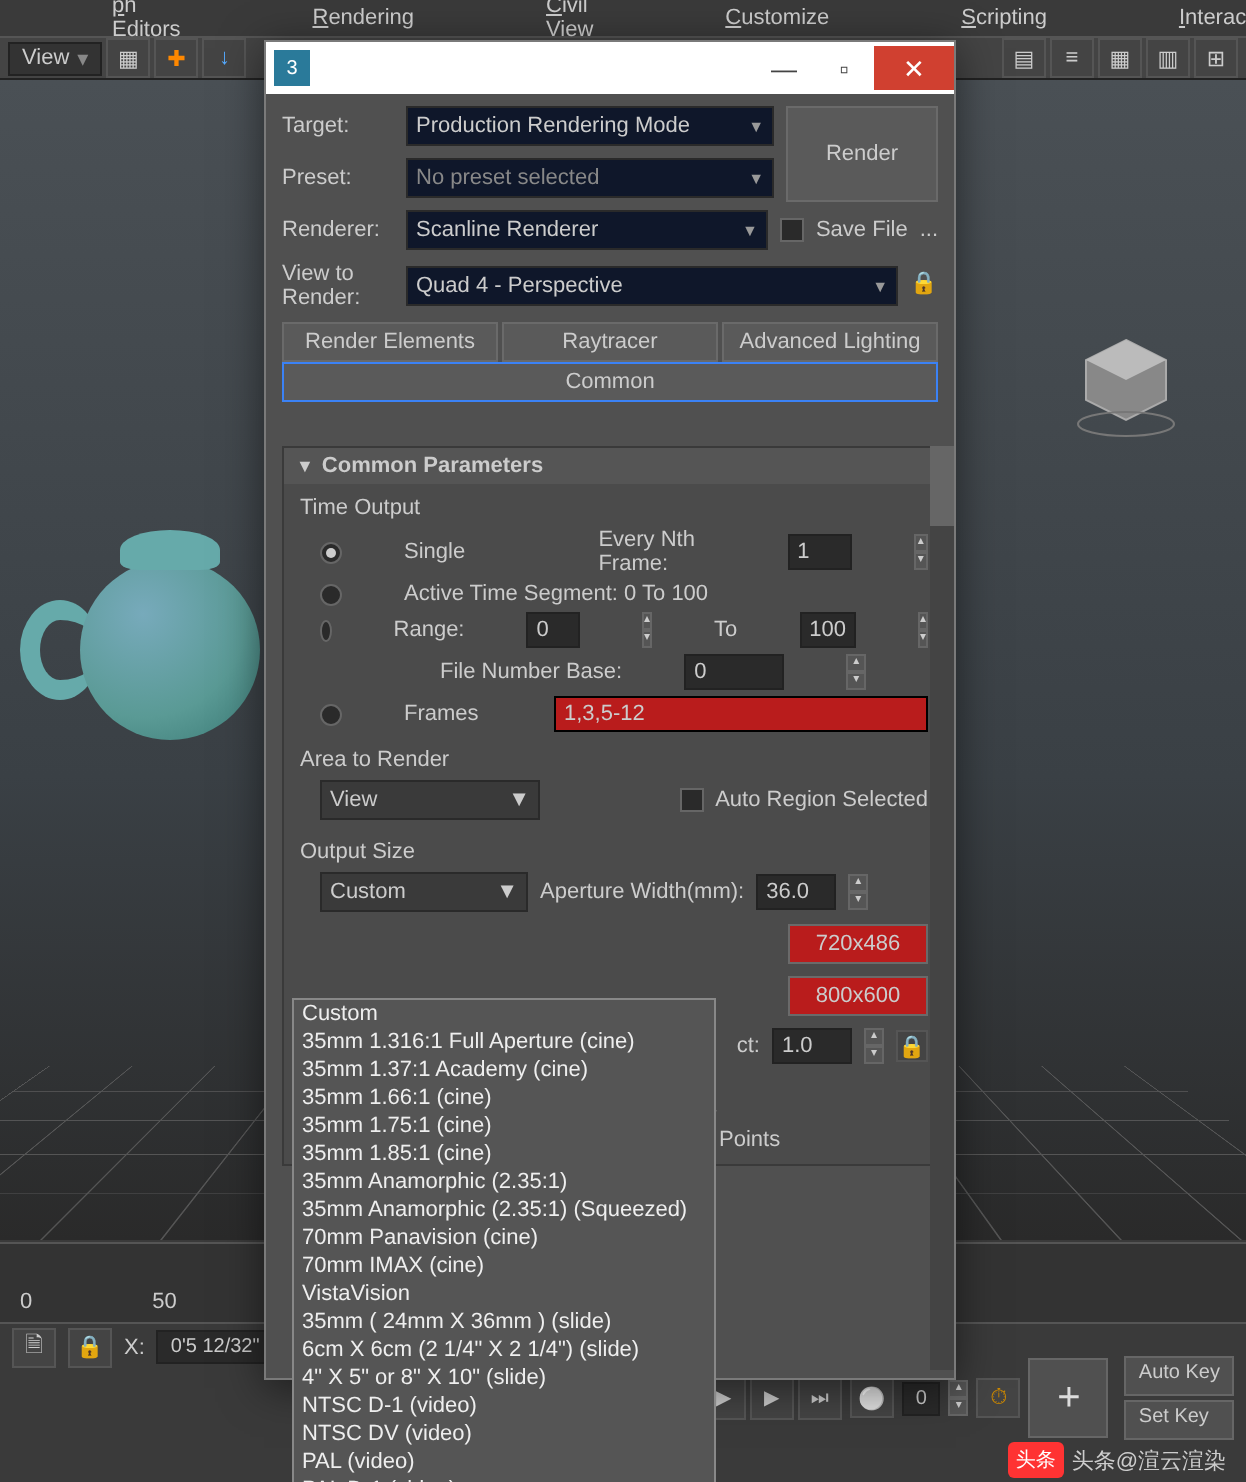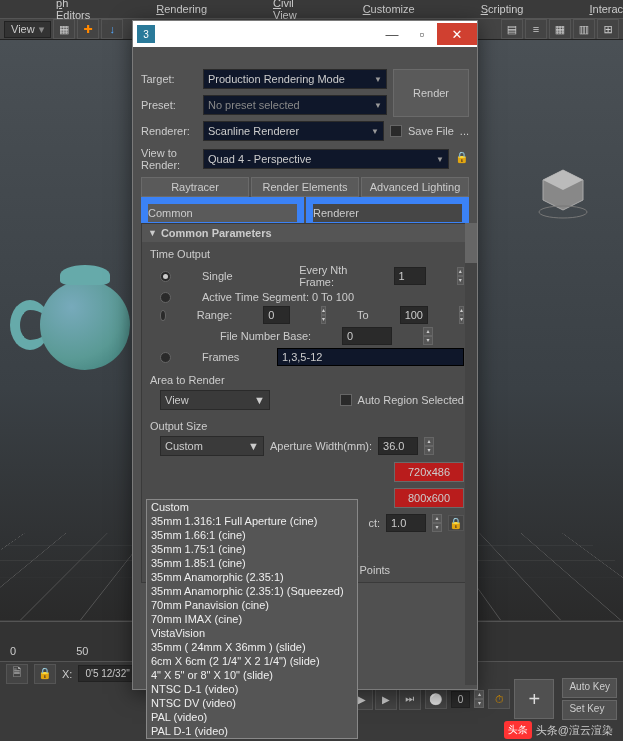--- a/index.html
+++ b/index.html
@@ -34,48 +34,48 @@
 
 .dialog { position:absolute; left:132px; top:20px; width:346px; height:670px; background:#505050; border:1px solid #7a7a7a; box-shadow:0 4px 20px rgba(0,0,0,.5); display:flex; flex-direction:column; }
 .titlebar { height:26px; background:#fff; display:flex; align-items:center; padding-left:4px; }
 .titlebar .ticon { width:18px; height:18px; background:#2a7a9a; margin-right:6px; display:flex; align-items:center; justify-content:center; color:#fff; font-size:10px; }
 .titlebar .ttext { color:#444; font-size:12px; }
 .winbtns { margin-left:auto; display:flex; }
 .winbtn { width:30px; height:22px; display:flex; align-items:center; justify-content:center; color:#444; font-size:13px; }
 .winbtn.min { background:#fff; }
 .winbtn.max { background:#fff; }
 .winbtn.close { background:#d04030; color:#fff; width:40px; }
-.body { flex:1; padding:22px 8px; overflow:hidden; position:relative; }
+.body { flex:1; padding:6px 8px; overflow:hidden; position:relative; }
 .row { display:flex; align-items:center; margin-bottom:6px; gap:6px; }
 .lbl { width:56px; font-size:11px; }
 .dd { flex:1; background:#0f172a; border:1px solid #2a2a2a; height:20px; display:flex; align-items:center; padding:0 4px; justify-content:space-between; }
 .dd .car { font-size:8px; color:#999; }
 .renderbtn { width:76px; height:48px; background:#5a5a5a; border:1px solid #6a6a6a; display:flex; align-items:center; justify-content:center; }
 .chk { width:12px; height:12px; background:#2a2a2a; border:1px solid #666; }
 .lockicon { width:14px; height:16px; color:#aaa; }
 .tabs { display:flex; gap:2px; margin-top:6px; }
 .tab { flex:1; background:#5a5a5a; border:1px solid #6a6a6a; text-align:center; padding:3px 0; font-size:11px; }
 .tabs2 { display:flex; gap:2px; }
-.tab2 { flex:1; background:#464646; border:7px solid #3b82f6; text-align:left; padding:3px 0; }
+.tab2 { flex:1; background:#464646; border:1px solid #3b82f6; text-align:center; padding:3px 0; }
 .tab2.active { background:#5a5a5a; }
 .scrollpane { position:absolute; top:176px; left:8px; right:4px; bottom:4px; overflow:visible; }
 .scrollbar { position:absolute; right:-4px; top:0; width:12px; height:100%; background:#444; }
 .scrollthumb { position:absolute; top:0; width:12px; height:40px; background:#666; }
 .section { background:#4b4b4b; border:1px solid #3a3a3a; margin-bottom:2px; }
 .secthead { background:#555; padding:3px 6px; display:flex; align-items:center; gap:4px; }
 .secthead .tw { font-size:9px; }
 .secbody { padding:6px 8px; }
 .grouplbl { font-size:11px; margin-bottom:4px; }
 .radiogrp .row { margin-bottom:3px;gap:31px; }
 .radio { width:11px; height:11px; border-radius:50%; background:#2a2a2a; border:1px solid #666; display:inline-block; }
 .radio.on::after { content:""; display:block; width:5px; height:5px; background:#ccc; border-radius:50%; margin:2px; }
 .numin { background:#2a2a2a; border:1px solid #222; height:18px; display:flex; align-items:center; padding:0 4px; }
 .spin { width:10px; height:18px; display:flex; flex-direction:column; }
 .spin div { flex:1; background:#555; border:1px solid #666; font-size:6px; text-align:center; line-height:7px; }
-.txtin { background:#0f172a; border:1px solid #000; height:18px; padding:2px 4px; flex:1; }
+.txtin { background:#b91c1c; border:1px solid #000; height:18px; padding:2px 4px; flex:1; }
 .sel { background:#3a3a3a; border:1px solid #2a2a2a; height:20px; display:flex; align-items:center; padding:0 4px; justify-content:space-between; }
 .btn { background:#b91c1c; border:1px solid #6a6a6a; padding:3px 10px; text-align:center; }
 
 .droplist { position:absolute; left:146px; top:499px; width:212px; background:#555; border:1px solid #888; z-index:100; }
 .droplist div { padding:1px 4px; font-size:11px; color:#eee; }
 </style>
 </head>
 <body>
 
 <div class="menubar">
@@ -218,27 +218,26 @@
           <div>Render:</div>
       </div>
       <div class="dd" style="flex:1">
           <span>Quad 4 - Perspective</span>
           <span class="car">▼</span>
         </div>
       <span class="lockicon">🔒</span>
     </div>
 
     <div class="tabs">
+      <div class="tab">Render Elements</div>
       <div class="tab">Raytracer</div>
-      <div class="tab">Render Elements</div>
       <div class="tab">Advanced Lighting</div>
     </div>
     <div class="tabs2">
       <div class="tab2 active">Common</div>
-      <div class="tab2">Renderer</div>
     </div>
 
     <div class="scrollpane">
       <div class="scrollbar">
           <div class="scrollthumb"></div>
         </div>
 
       <div class="section">
         <div class="secthead">
             <span class="tw">▼</span>
@@ -337,20 +336,21 @@
           </div>
         </div>
       </div>
     </div>
   </div>
 </div>
 
 <div class="droplist">
   <div>Custom</div>
   <div>35mm 1.316:1 Full Aperture (cine)</div>
+  <div>35mm 1.37:1 Academy (cine)</div>
   <div>35mm 1.66:1 (cine)</div>
   <div>35mm 1.75:1 (cine)</div>
   <div>35mm 1.85:1 (cine)</div>
   <div>35mm Anamorphic (2.35:1)</div>
   <div>35mm Anamorphic (2.35:1)  (Squeezed)</div>
   <div>70mm Panavision (cine)</div>
   <div>70mm IMAX (cine)</div>
   <div>VistaVision</div>
   <div>35mm ( 24mm X 36mm ) (slide)</div>
   <div>6cm X 6cm (2 1/4" X 2 1/4") (slide)</div>

